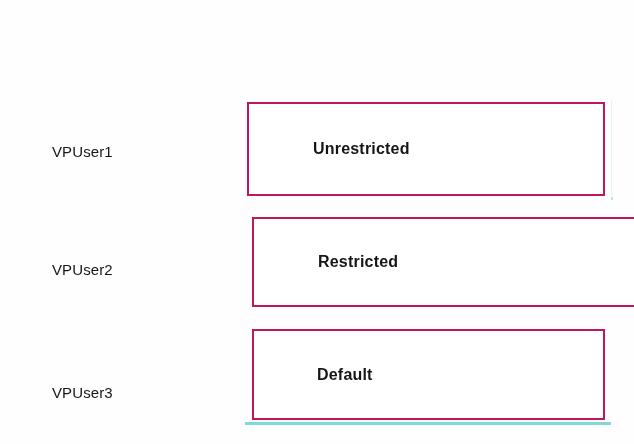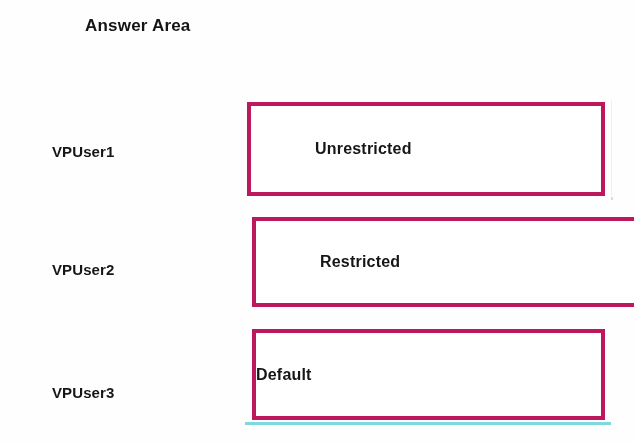--- a/index.html
+++ b/index.html
@@ -36,35 +36,35 @@
     color: #141414;
     letter-spacing: 0.2px;
     white-space: nowrap;
   }
 
   
   .row-label {
     position: absolute;
     left: 52px;
     font-size: 15px;
-    font-weight: bold;
+    font-weight: normal;
     color: #161616;
     letter-spacing: 0.1px;
     white-space: nowrap;
   }
   .row-label.r1 { top: 143px; }
   .row-label.r2 { top: 261px; }
   .row-label.r3 { top: 384px; }
 
   
   .answer-box {
     position: absolute;
     box-sizing: border-box;
     background: #ffffff;
-    border: 4px solid #be185d;
+    border: 2px solid #be185d;
     display: flex;
     align-items: center;
   }
   .answer-box .box-text {
     font-size: 16px;
     font-weight: bold;
     color: #161616;
     letter-spacing: 0.2px;
     white-space: nowrap;
     display: block;
@@ -85,21 +85,21 @@
     height: 90px;
   }
   .answer-box.b2 .box-text { margin-left: 64px; }
 
   .answer-box.b3 {
     left: 252px;
     top: 329px;
     width: 353px;
     height: 91px;
   }
-  .answer-box.b3 .box-text { }
+  .answer-box.b3 .box-text { margin-left: 63px; }
 
   
   .box3-underline {
     position: absolute;
     left: 245px;
     top: 422px;
     width: 366px;
     height: 3px;
     background: #7fd9dc;
   }
@@ -120,21 +120,20 @@
     width: 2px;
     height: 3px;
     background: #bfe6e8;
   }
 </style>
 </head>
 <body>
 
 <div id="canvas">
 
-  <div class="answer-area-title">Answer Area</div>
 
   <div class="row-label r1">VPUser1</div>
 
   <div class="answer-box b1">
     <span class="box-text">Unrestricted</span>
   </div>
 
   <div class="row-label r2">VPUser2</div>
 
   <div class="answer-box b2">

